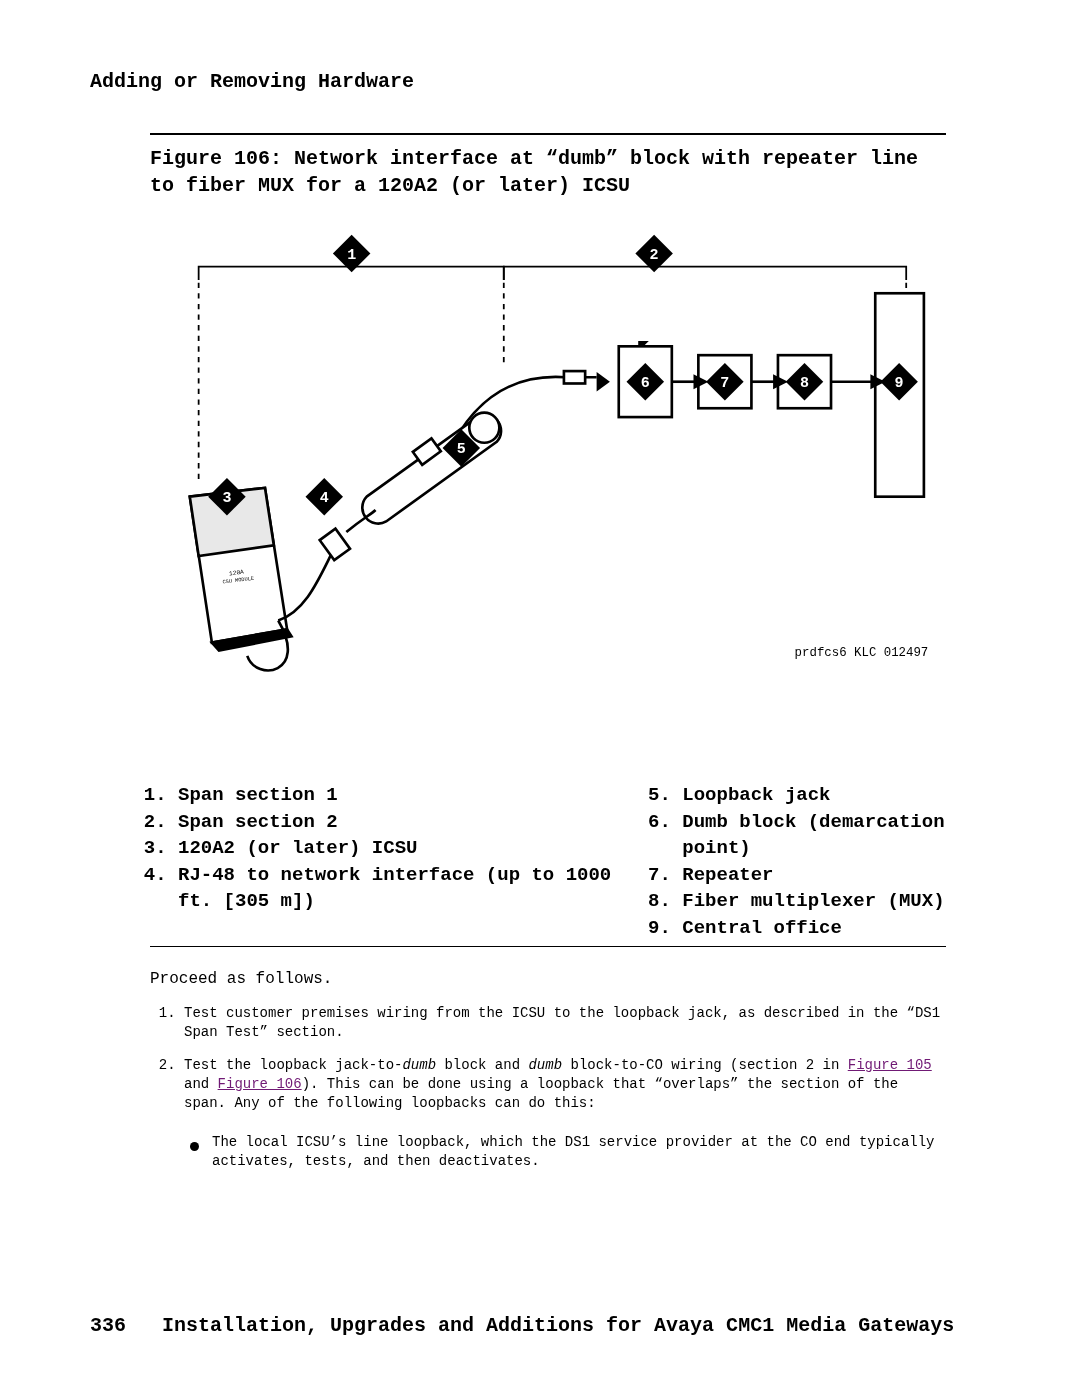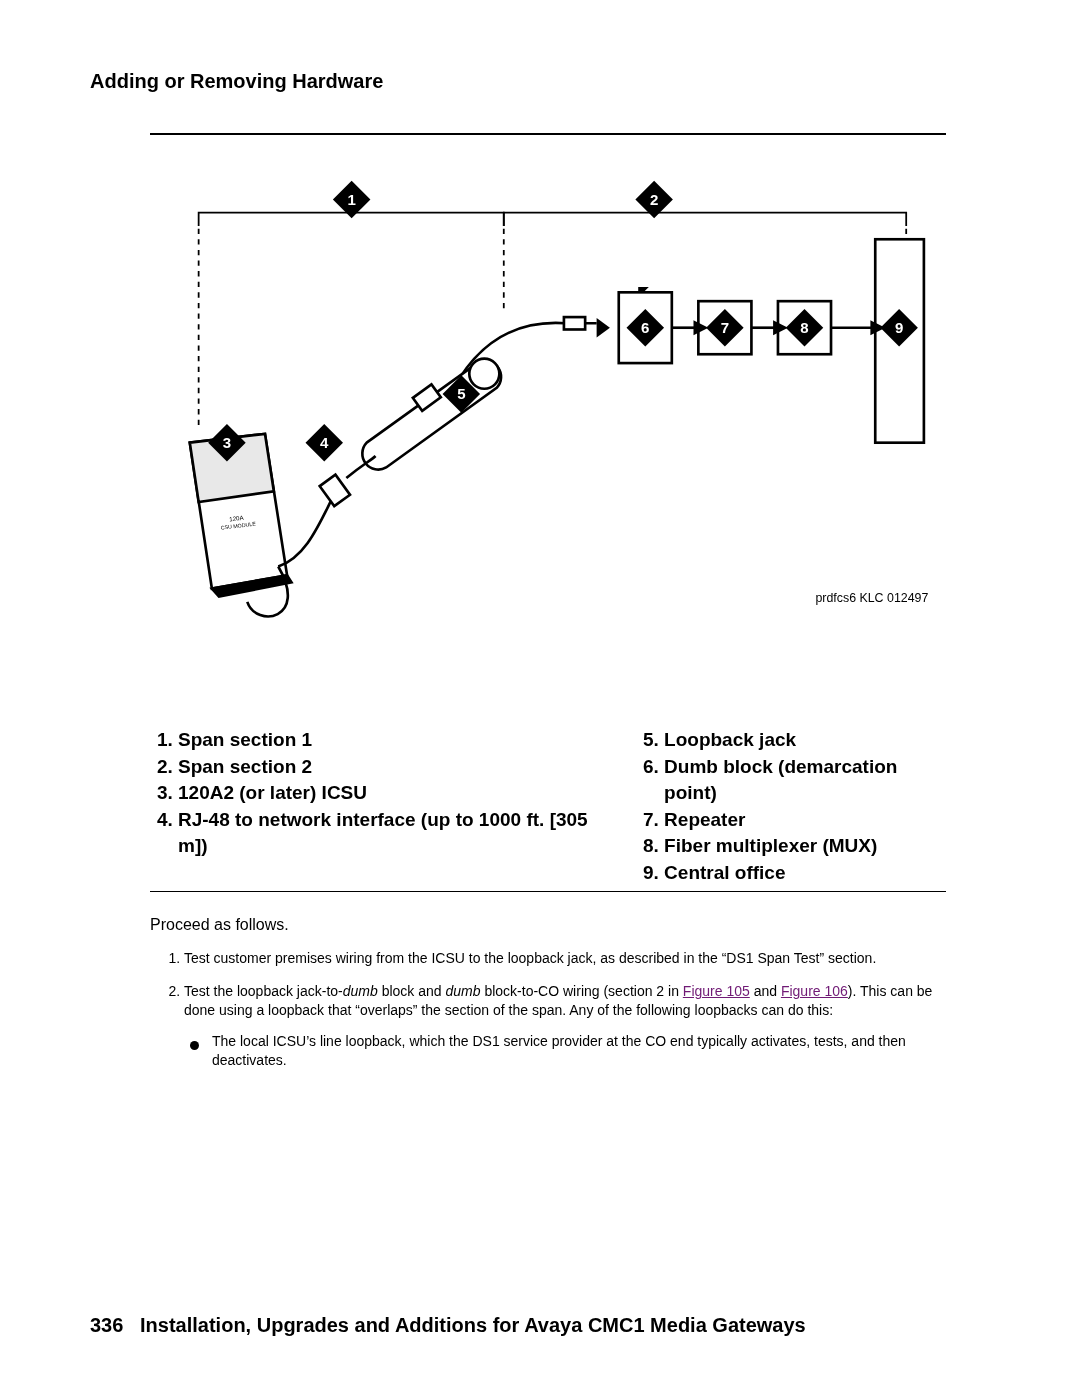--- a/index.html
+++ b/index.html
@@ -1,44 +1,45 @@
 <!DOCTYPE html>
 <html><head>
 <meta charset="utf-8">
 <style>
   html,body{margin:0;padding:0;background:#fff;color:#000;font-family:Helvetica,Arial,sans-serif;}
-  .page{width:1036px;height:1397px;position:relative;box-sizing:border-box;padding:70px 90px 40px 90px;}
+  .page{width:1036px;height:1397px;position:relative;box-sizing:border-box;padding:70px 90px 40px 90px;font-family:Liberation Mono, monospace;}
   .running-head{font-weight:bold;font-size:20px;margin-bottom:40px;}
   .figure-block{margin-left:60px;margin-right:0;}
   .rule{border:none;border-top:2px solid #000;margin:8px 0 10px 0;}
   .rule-thin{border:none;border-top:1.5px solid #000;margin:4px 0 18px 0;}
   .fig-caption{font-weight:bold;font-size:20px;line-height:1.35;}
   .diagram{width:100%;height:560px;}
   .fig-notes-label{font-weight:bold;font-size:19px;margin-top:4px;}
   .notes-cols{display:flex;gap:28px;margin-top:18px;font-weight:bold;font-size:19px;line-height:1.4;}
   .notes-cols ol{margin:0;padding-left:28px;}
   .body-text{font-size:16px;line-height:1.35;margin-left:60px;margin-top:22px;}
   .num-list{font-size:14px;line-height:1.35;margin-left:60px;margin-top:10px;padding-left:34px;}
   .num-list>li{margin-top:14px;}
   .bul-list{list-style:none;padding-left:28px;margin-top:12px;}
-  .bul-list>li{position:relative;margin-top:12px;padding-left:0;}
+  .bul-list>li{position:relative;margin-top:20px;padding-left:0;}
   .bul-list>li::before{content:"";position:absolute;left:-22px;top:9px;width:9px;height:9px;background:#000;border-radius:50%;}
   .link{color:#701a75;text-decoration:underline;}
   .italic{font-style:italic;}
   .footer{position:absolute;left:90px;bottom:60px;font-weight:bold;font-size:20px;margin-top:40px;}
 </style>
 </head>
 <body>
 
 <div class="page">
 
   <div class="running-head">Adding or Removing Hardware</div>
 
   <div class="figure-block">
     <hr class="rule">
+    <div class="fig-caption">Figure 106: Network interface at “dumb” block with repeater line to fiber MUX for a 120A2 (or later) ICSU</div>
 
     
     <svg class="diagram" viewBox="0 0 900 560">
 
       <g stroke="#000" stroke-width="2" fill="none">
 
         <path d="M55 55 V40 H400 V55"></path>
 
         <path d="M400 55 V40 H855 V55"></path>
 

